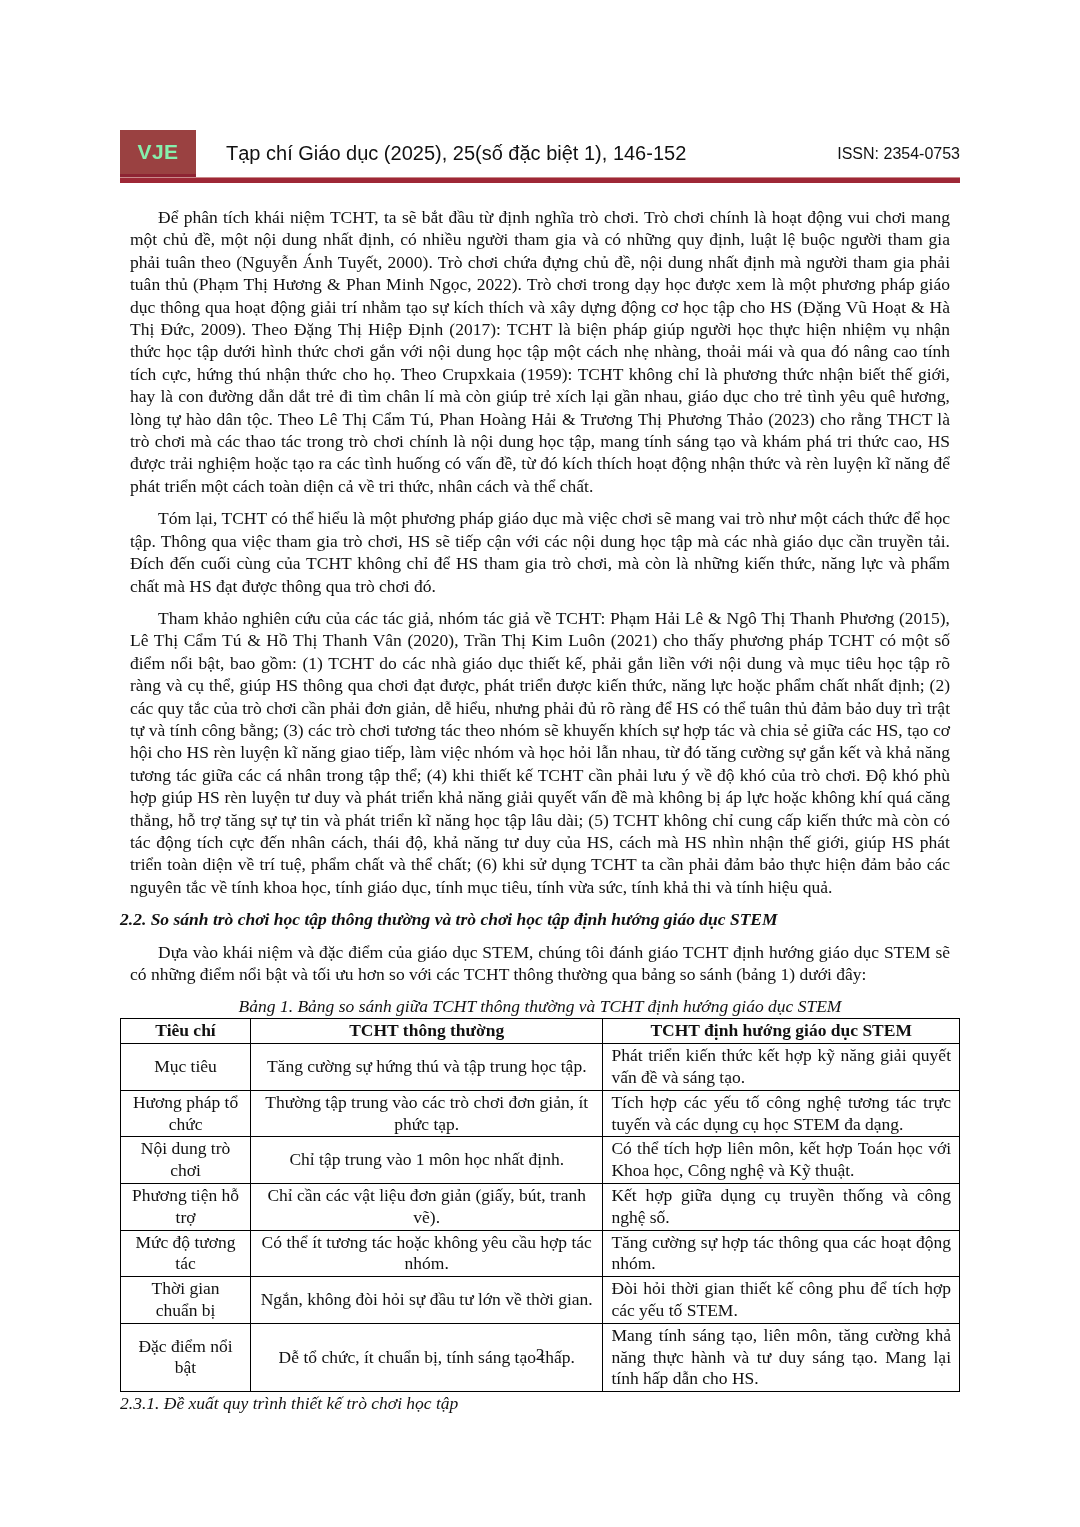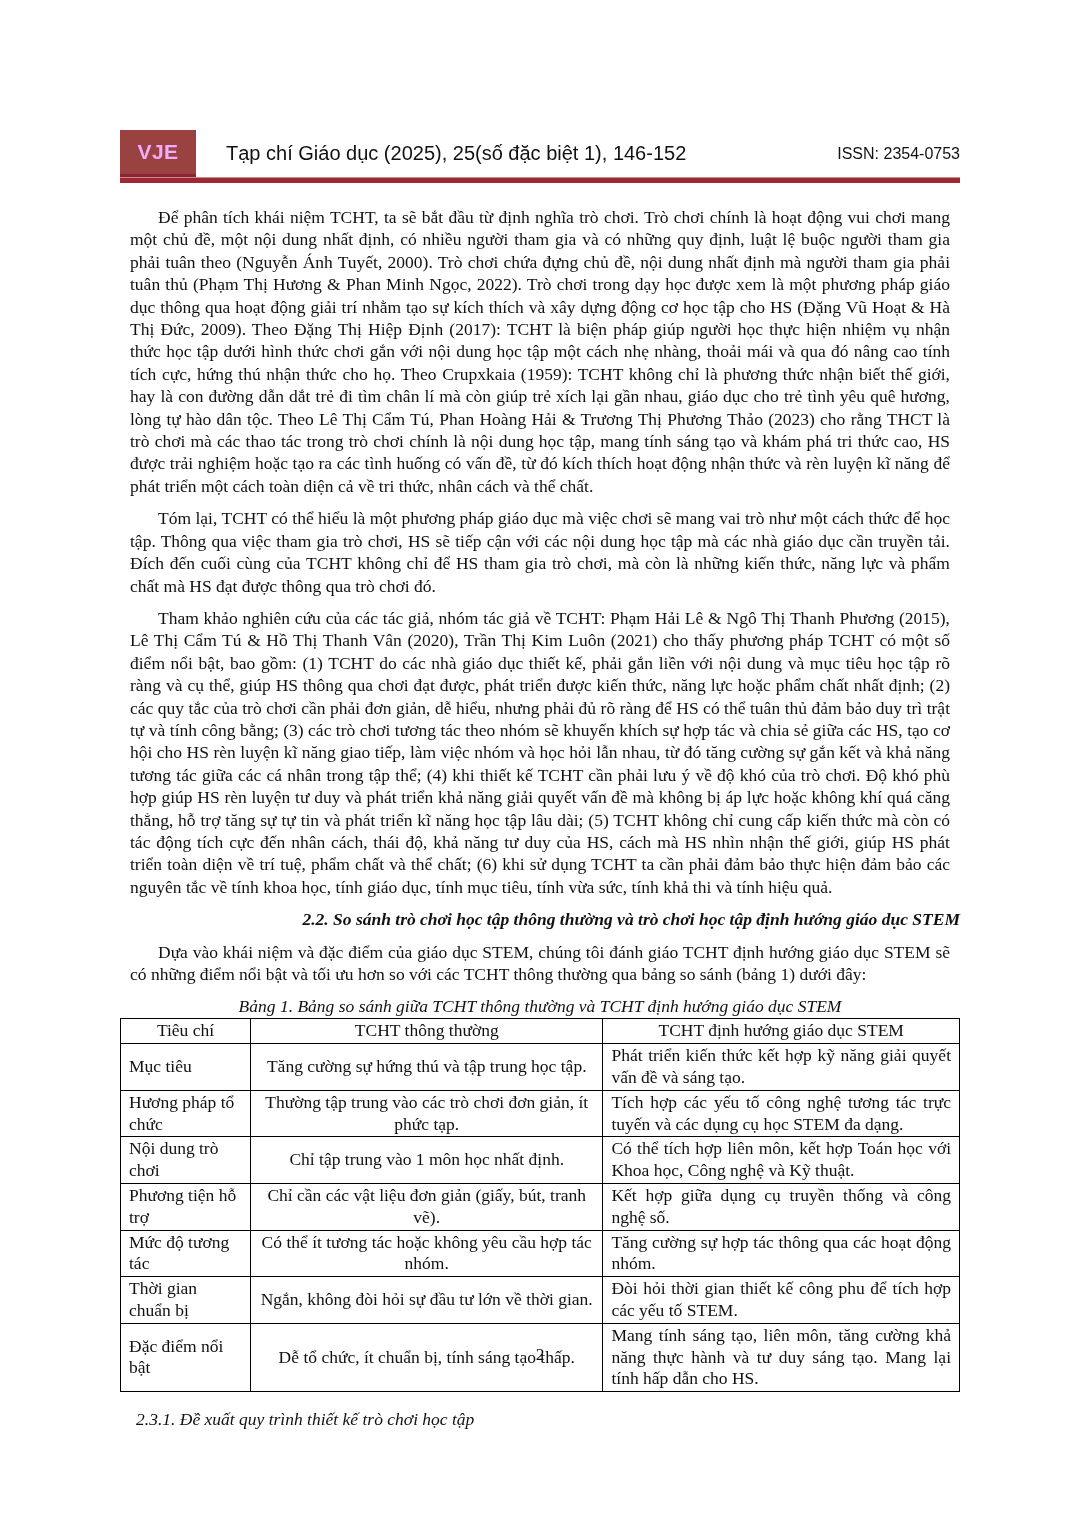--- a/index.html
+++ b/index.html
@@ -22,21 +22,21 @@
     height: 47px;
     display: flex;
     align-items: center;
     font-family: "Liberation Sans", sans-serif;
   }
   .logo-box {
     width: 76px;
     height: 47px;
     background: #9a4141;
     border-bottom: 3px solid #8e2433;
-    color: #f0abfc;
+    color: #86efac;
     font-weight: bold;
     font-size: 21px;
     letter-spacing: 0.5px;
     display: flex;
     align-items: center;
     justify-content: center;
     flex: 0 0 auto;
     box-sizing: border-box;
   }
   .citation {
@@ -70,24 +70,24 @@
     margin: 10px;
     text-indent: 28px;
     text-align: justify;
   }
   .section-heading {
     margin: 0;
     font-size: 17.5px;
     line-height: 22.4px;
     font-weight: bold;
     font-style: italic;
-    text-align: right;
+    text-align: left;
   }
   .subheading {
-    margin: 16px;
+    margin: 0;
     font-style: italic;
   }
   .table-caption {
     text-align: center;
     font-style: italic;
     line-height: 23px;
   }
   
   table.cmp {
     width: 100%;
@@ -96,28 +96,28 @@
   }
   table.cmp th, table.cmp td {
     border: 1.6px solid #000;
     padding: 1px 8px;
     font-size: 17.5px;
     line-height: 21.8px;
     vertical-align: middle;
     box-sizing: border-box;
   }
   table.cmp th {
-    font-weight: normal;
+    font-weight: bold;
     text-align: center;
     padding: 1px 20px;
   }
   col.c1 { width: 15.5%; }
   col.c2 { width: 42%; }
   col.c3 { width: 42.5%; }
-  td.crit { text-align: left; font-family: Liberation Serif, serif; }
+  td.crit { text-align: center; font-family: Liberation Serif, serif; }
   td.norm { text-align: center; }
   td.stem { text-align: justify; }
   
   .page-number {
     position: absolute;
     top: 1344px;
     left: 0;
     width: 100%;
     text-align: center;
     font-size: 17.5px;

